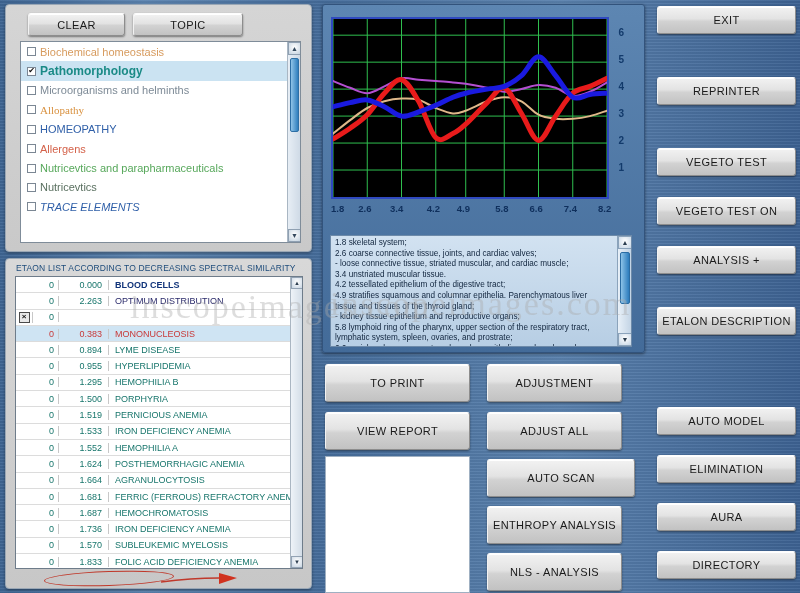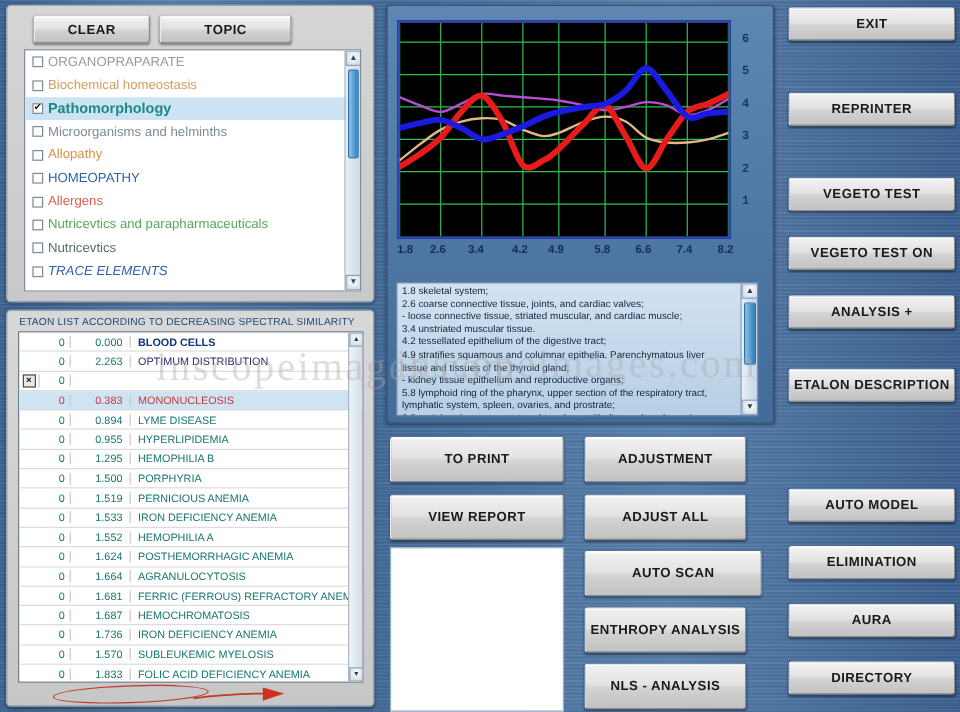--- a/index.html
+++ b/index.html
@@ -19,21 +19,21 @@
 
   
   .btn {
     background:linear-gradient(to bottom,#f2f2f2 0%,#e3e3e3 45%,#d2d2d2 55%,#c2c2c2 100%);
     border:1px solid #8d8d8d;
     border-top-color:#fdfdfd; border-left-color:#f2f2f2;
     border-radius:3px;
     box-shadow:0 1px 2px rgba(0,0,0,.45), inset 0 1px 0 #ffffff;
     display:flex; align-items:center; justify-content:center;
     color:#1a1a1a; font-size:11px; letter-spacing:.4px;
-    cursor:pointer; user-select:none; text-align:center;font-weight:bold;
+    cursor:pointer; user-select:none; text-align:center;
   }
 
   
   #left-top {
     position:absolute; left:5px; top:4px; width:307px; height:248px;
     background:linear-gradient(to bottom,#d5d5d5,#c9c9c9);
     border:1px solid #9aa7b5; border-radius:4px;
     box-shadow:0 1px 3px rgba(0,0,0,.4);
   }
   #clear-btn  { position:absolute; left:22px; top:8px; width:97px; height:23px; }
@@ -191,37 +191,33 @@
 <div class="bg"></div>
 
 <div id="left-top">
   <div class="btn" id="clear-btn">CLEAR</div>
   <div class="btn" id="topic-btn">TOPIC</div>
 
   <div id="topic-list">
     <div id="topic-rows">
         <div class="tl-row">
           <span class="cb"></span>
-          <span style="color: rgb(154, 154, 154);">ORGANOPRAPARATE</span>
-        </div>
-        <div class="tl-row">
-          <span class="cb"></span>
           <span style="color: rgb(215, 155, 94);">Biochemical homeostasis</span>
         </div>
         <div class="tl-row sel">
           <span class="cb">✔</span>
           <span style="color: rgb(26, 138, 134); font-weight: bold; font-size: 12px;">Pathomorphology</span>
         </div>
         <div class="tl-row">
           <span class="cb"></span>
           <span style="color: rgb(125, 138, 150);">Microorganisms and helminths</span>
         </div>
         <div class="tl-row">
           <span class="cb"></span>
-          <span style="color: rgb(217, 145, 63);">Allopathy</span>
+          <span style="color: rgb(217, 145, 63); font-family: Liberation Serif, serif;">Allopathy</span>
         </div>
         <div class="tl-row">
           <span class="cb"></span>
           <span style="color: rgb(47, 95, 168);">HOMEOPATHY</span>
         </div>
         <div class="tl-row">
           <span class="cb"></span>
           <span style="color: rgb(212, 98, 74);">Allergens</span>
         </div>
         <div class="tl-row">

